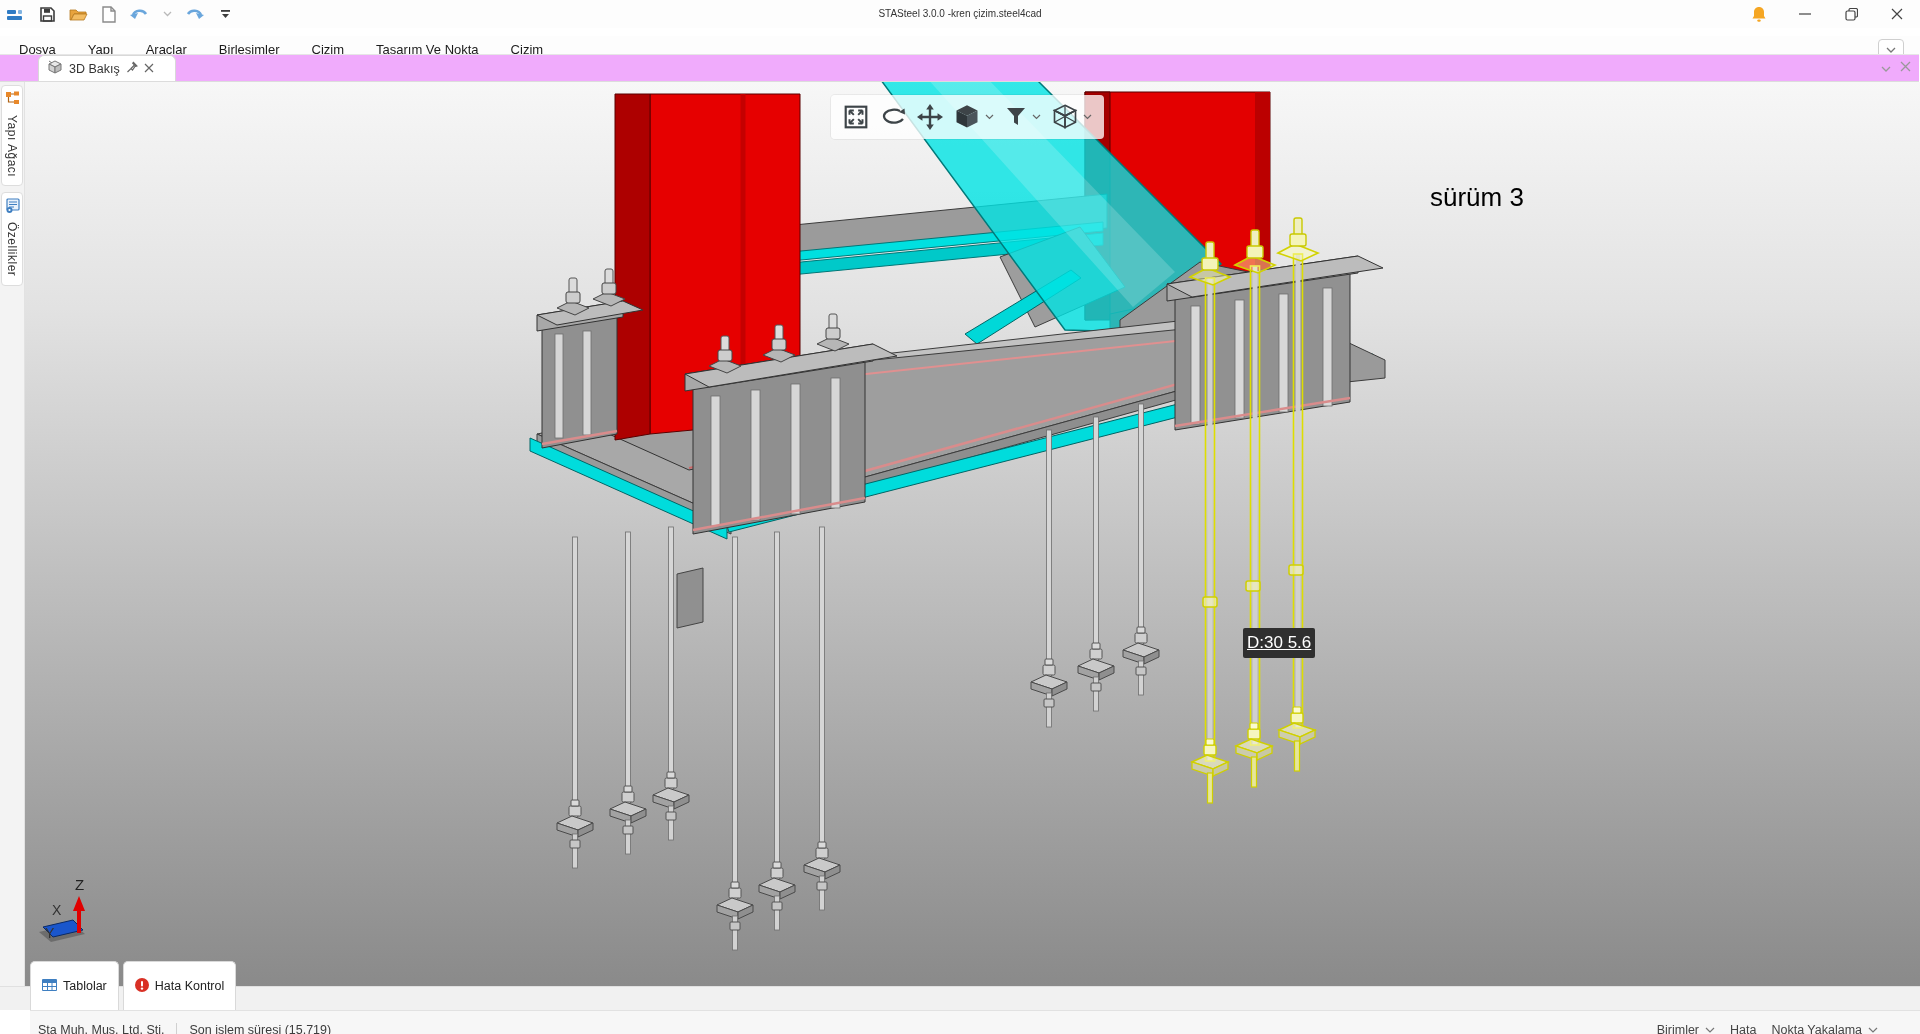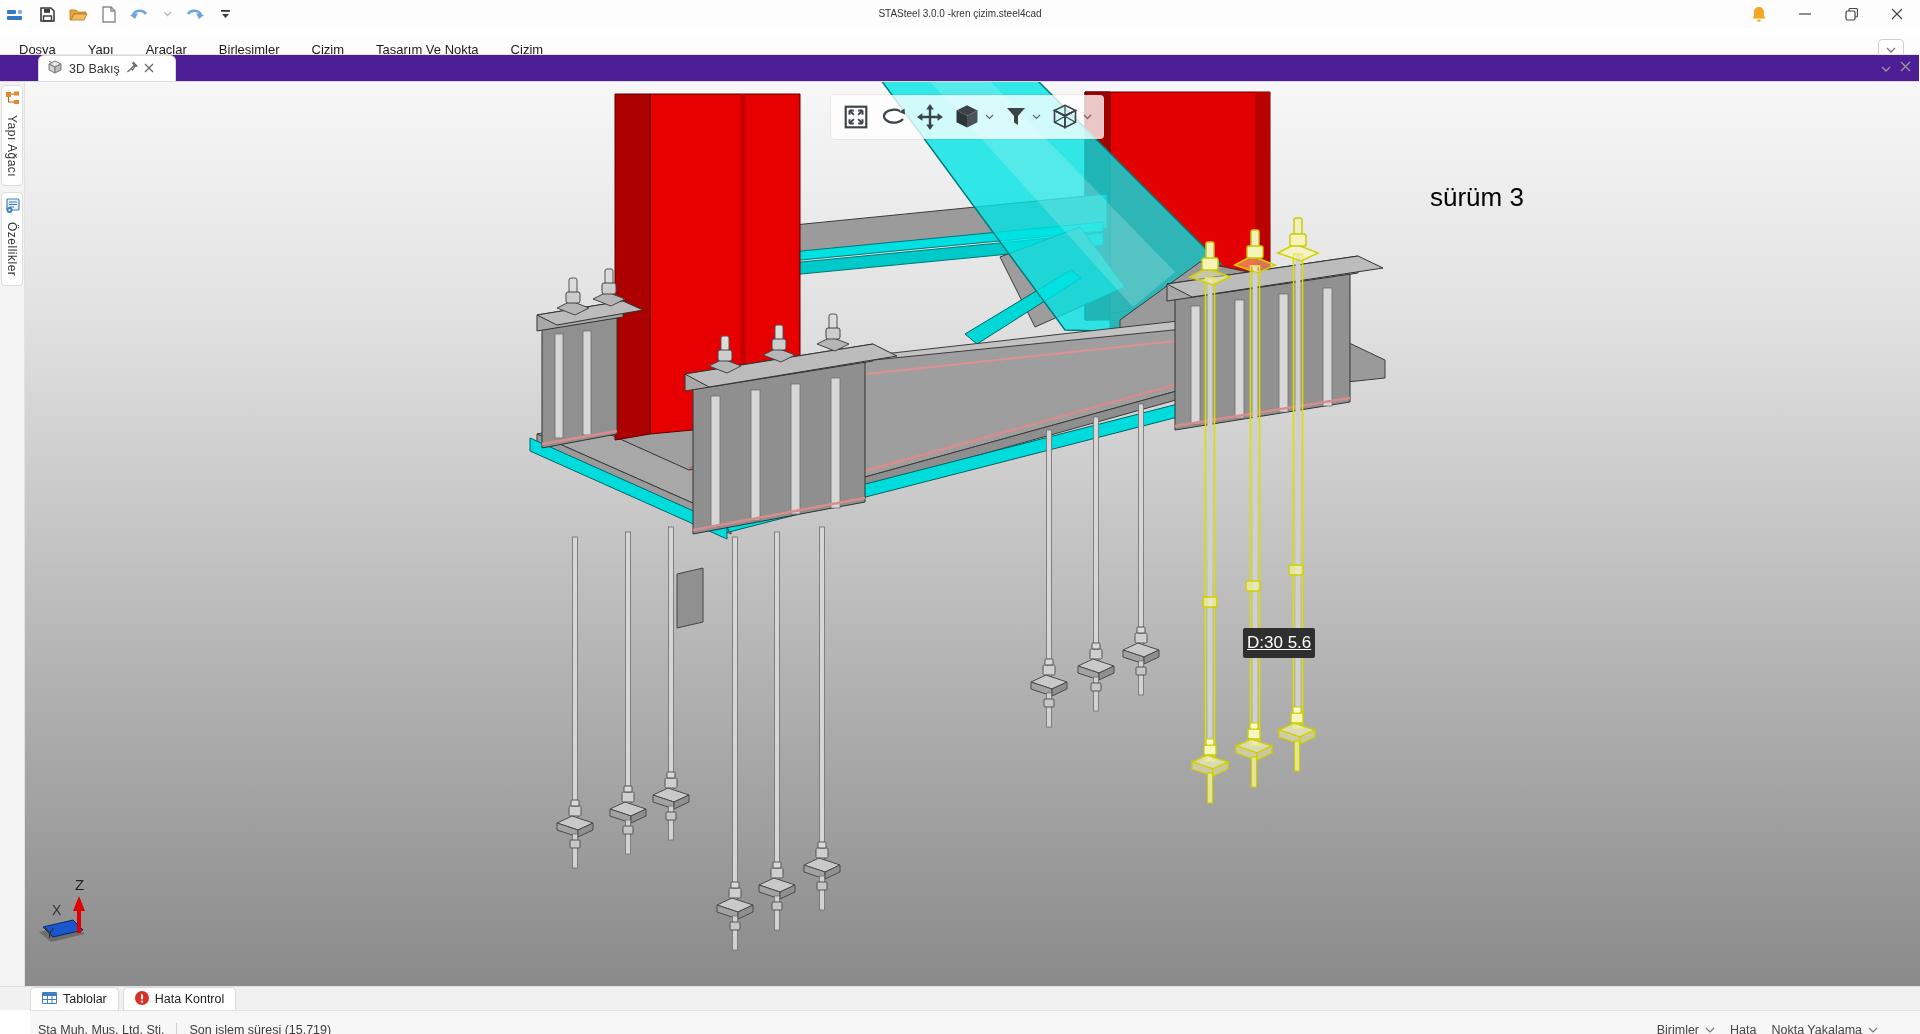--- a/index.html
+++ b/index.html
@@ -9,37 +9,37 @@
   .qat{position:absolute;left:6px;top:0;height:28px;display:flex;align-items:center;gap:11px;}
   .qbtn{display:flex;align-items:center;justify-content:center;width:20px;height:22px;}
   .title{position:absolute;left:0;right:0;top:0;height:28px;line-height:28px;text-align:center;font-size:10px;color:#333;}
   .winctrl{position:absolute;right:0;top:0;height:28px;display:flex;align-items:center;}
   .winbtn{width:46px;height:28px;display:flex;align-items:center;justify-content:center;}
   
   .menubar{position:absolute;top:36px;left:0;right:0;height:26px;background:#fdfdfd;display:flex;align-items:center;font-size:13px;color:#1b1b1b;}
   .menu-item{margin-left:6px;padding:3px 13px;border-radius:4px;}
   .menucaret{position:absolute;right:16px;top:3px;width:24px;height:19px;border:1px solid #cfcfcf;border-radius:4px;display:flex;align-items:center;justify-content:center;background:#fff;}
   
-  .tabstrip{position:absolute;top:54px;left:0;right:1px;height:28px;background:#4c1d95;border-top:1px solid #e6e6e6;border-bottom:1px solid #dcdcdc;box-sizing:border-box;}
+  .tabstrip{position:absolute;top:54px;left:0;right:1px;height:28px;background:#f0abfc;border-top:1px solid #e6e6e6;border-bottom:1px solid #dcdcdc;box-sizing:border-box;}
   .doc-tab{position:absolute;left:38px;bottom:0;height:25px;min-width:120px;background:#fff;border:1px solid #d8d8d8;border-bottom:none;border-radius:6px 6px 0 0;display:flex;align-items:center;gap:6px;padding:0 8px;font-size:12.5px;color:#333;}
   .tabstrip-right{position:absolute;right:8px;bottom:5px;display:flex;align-items:center;gap:9px;}
   
   .main{position:absolute;top:82px;left:0;height:904px;right:0;display:flex;}
   .rail{width:25px;background:#f3f3f3;border-right:1px solid #e2e2e2;box-sizing:border-box;display:flex;flex-direction:column;}
   .rail-tab{margin:3px 1px;background:#fff;border:1px solid #ddd;border-radius:4px;display:flex;flex-direction:column;align-items:center;padding:5px 0 8px 0;gap:5px;}
   .rail-label{writing-mode:vertical-lr;font-size:12px;color:#333;letter-spacing:0.5px;}
   .viewport{position:relative;flex:1;overflow:hidden;}
   .scene{position:absolute;left:0;top:0;}
   .vp-toolbar{position:absolute;left:806px;top:13px;height:44px;background:rgba(255,255,255,0.78);border-radius:4px;display:flex;align-items:center;gap:10px;padding:0 12px;box-shadow:0 0 0 1px rgba(0,0,0,0.05);}
   .vtb-btn{display:flex;align-items:center;gap:4px;}
   .annotation{position:absolute;left:1405px;top:100px;font-size:26px;color:#000;}
   .tooltip{position:absolute;left:1218px;top:546px;background:#2f2f2f;color:#fff;font-size:17px;padding:5px 4px;border-radius:2px;white-space:nowrap;text-decoration:underline;}
   
   .bottom-tabs{position:absolute;top:986px;left:0;right:0;height:24px;background:#f1f1f1;border-top:1px solid #e0e0e0;box-sizing:border-box;display:flex;align-items:flex-end;padding-left:30px;gap:4px;}
-  .btab{height:22px;background:#fff;border:1px solid #d9d9d9;border-bottom:none;border-radius:5px 5px 0 0;display:flex;align-items:center;gap:6px;padding:0 11px;font-size:12.5px;color:#222;margin-top:44px;}
+  .btab{height:22px;background:#fff;border:1px solid #d9d9d9;border-bottom:none;border-radius:5px 5px 0 0;display:flex;align-items:center;gap:6px;padding:13px 11px;font-size:12.5px;color:#222;margin-top:44px;}
   
   .statusbar{position:absolute;top:1010px;left:0;right:0;height:38px;background:#f7f7f7;border-top:1px solid #e2e2e2;box-sizing:border-box;display:flex;align-items:center;font-size:12.5px;color:#3c3c3c;margin-left:30px;}
   .sb-left{display:flex;align-items:center;gap:12px;padding-left:8px;}
   .sb-sep{width:1px;height:14px;background:#d0d0d0;}
   .sb-right{margin-left:auto;display:flex;align-items:center;gap:7px;padding-right:38px;color:#444;}
   .sb-item{display:flex;align-items:center;gap:6px;padding:0 4px;justify-content:center;}
 </style>
 </head>
 <body>
 

